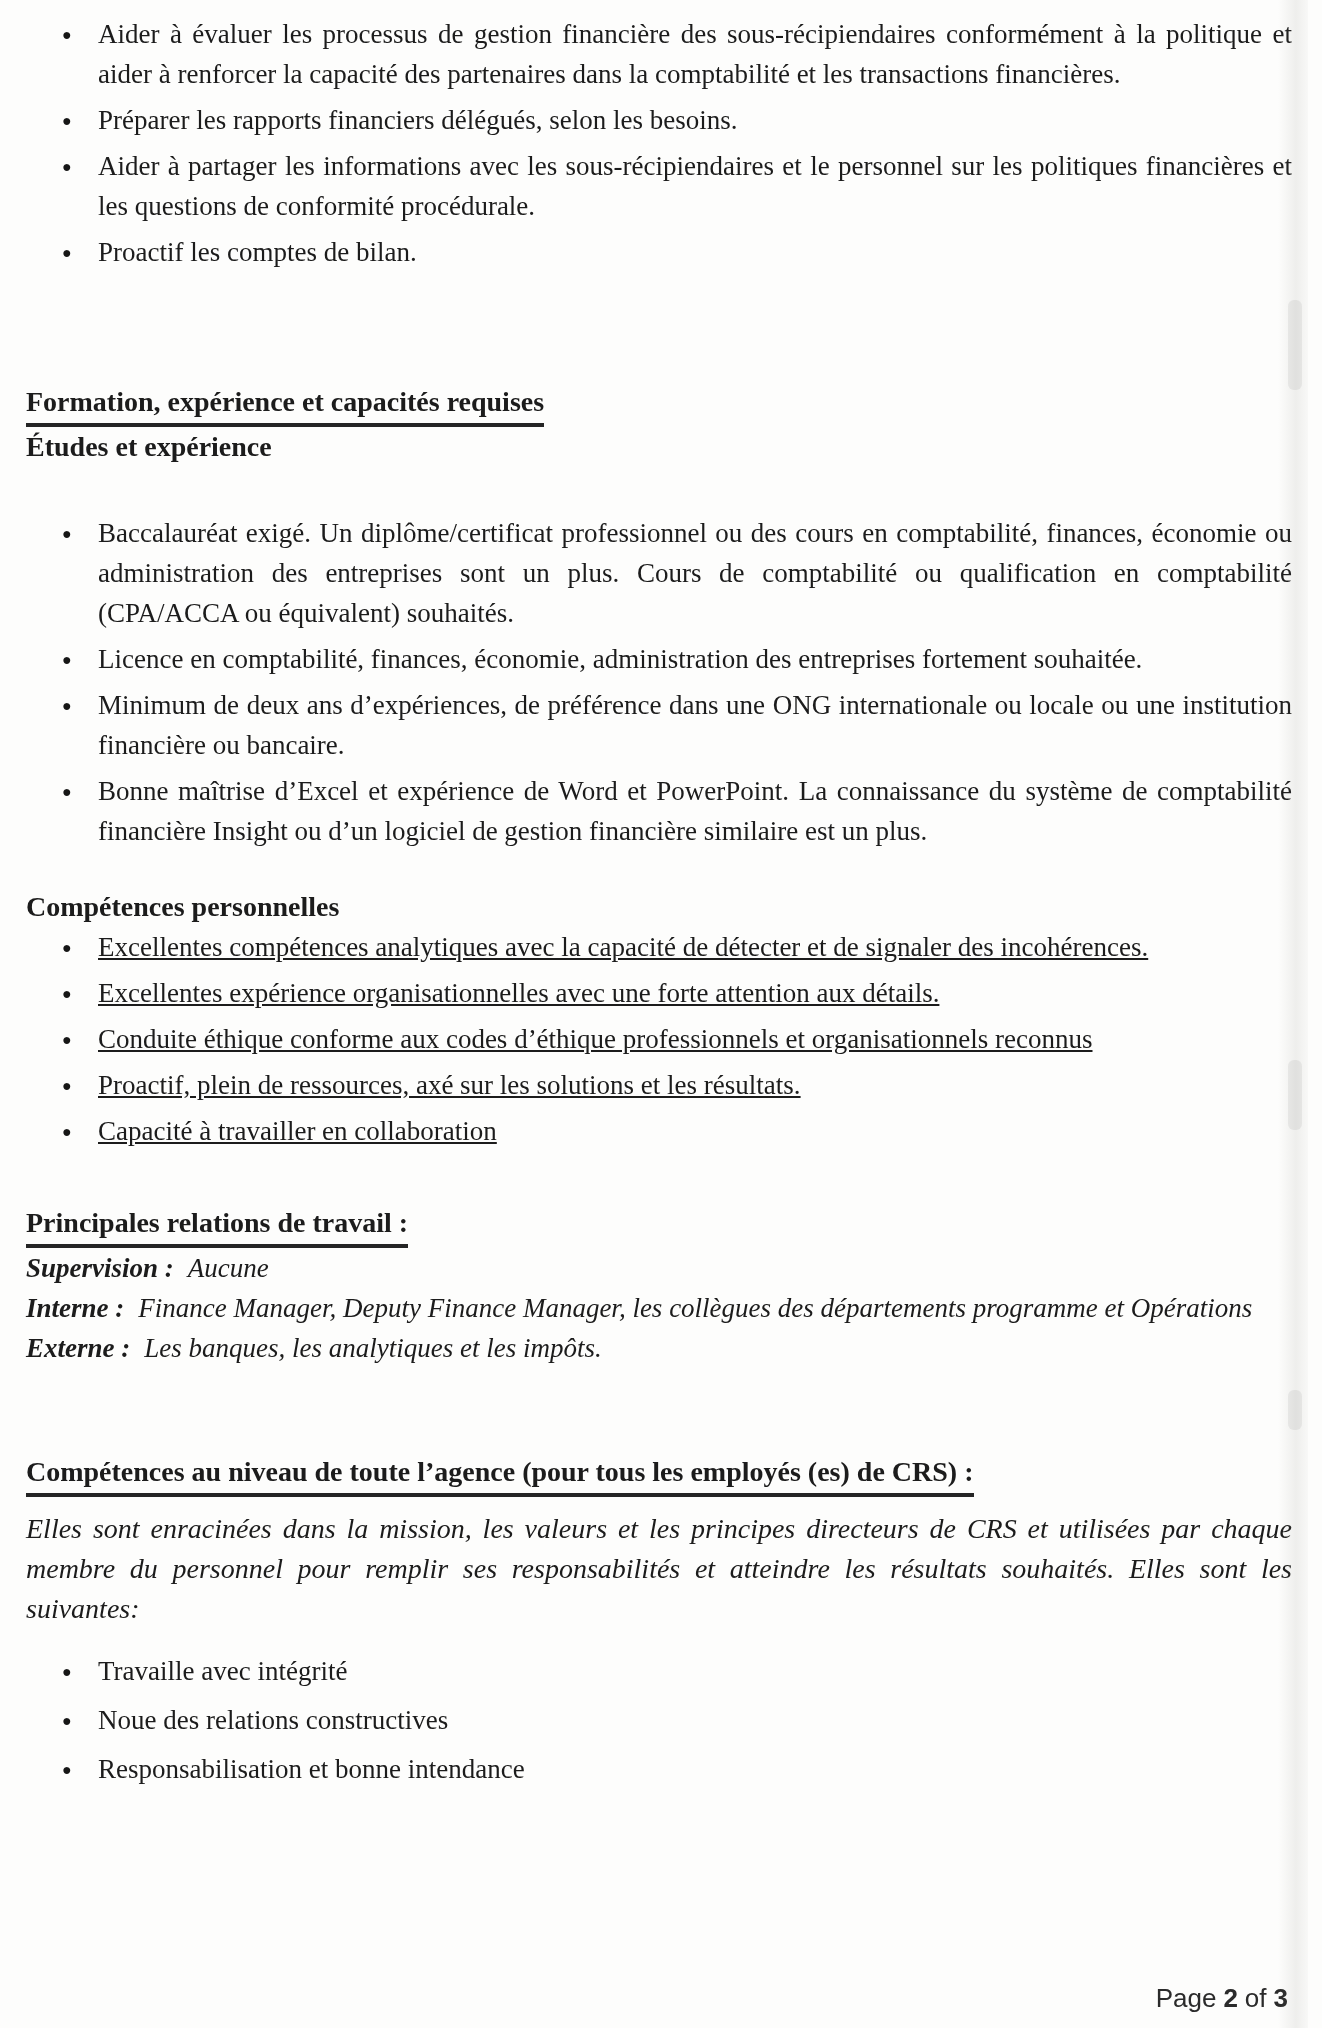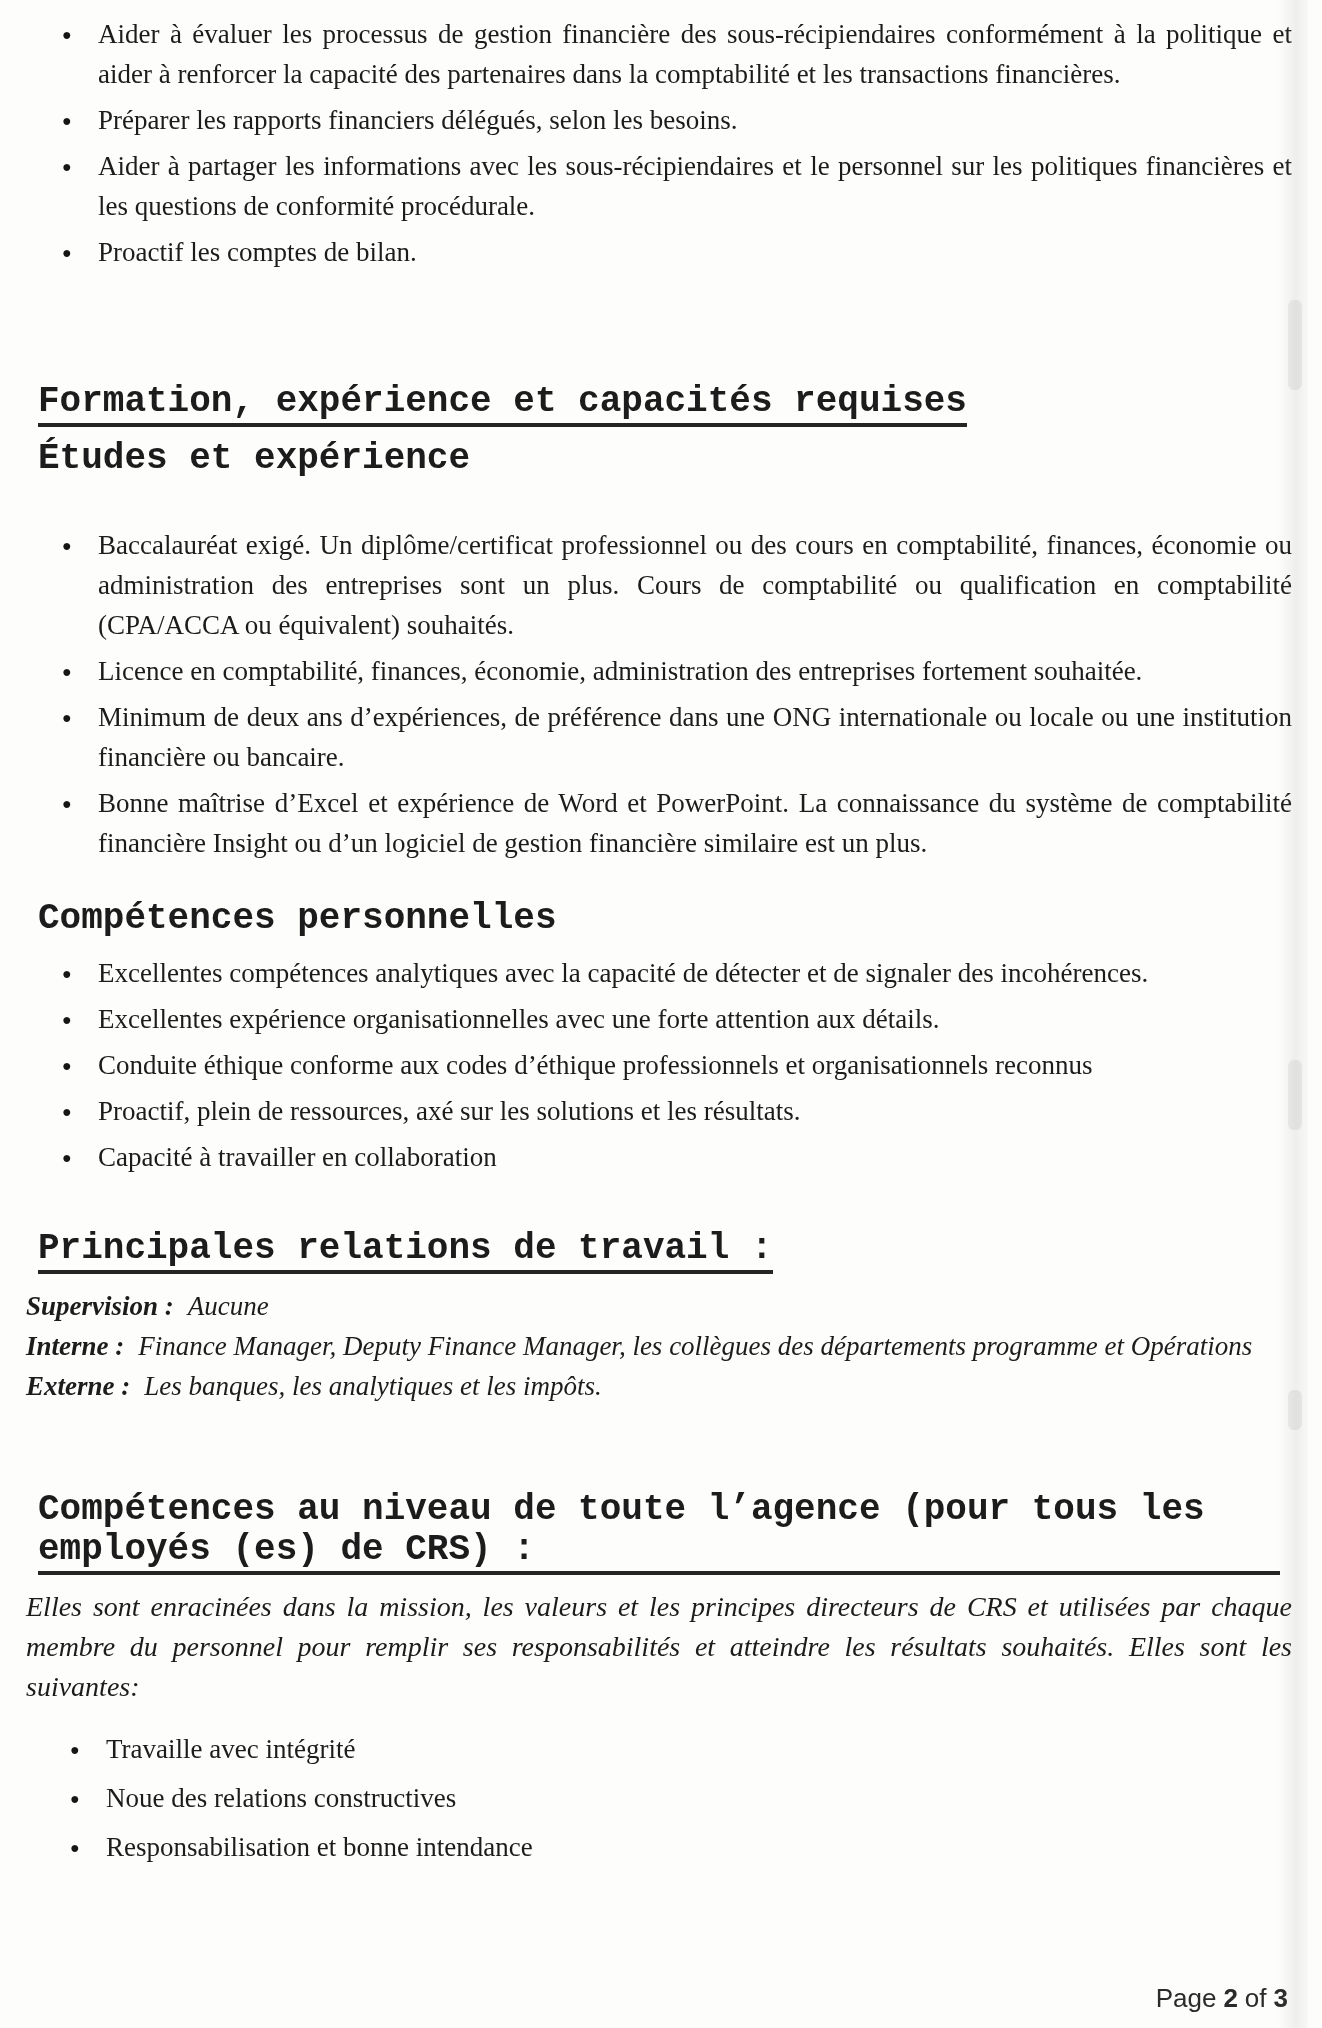--- a/index.html
+++ b/index.html
@@ -33,51 +33,50 @@
   }
   ul.bullets li::before {
     content: "●";
     position: absolute;
     left: -36px;
     top: 1px;
     font-size: 16px;
     color: #161616;
   }
   h2, h3 {
-    font-size: 36px;
+    font-size: 28px;
     font-weight: bold;
-    margin: 12px;
+    margin: 0;
     line-height: 40px;
-    font-family: Liberation Mono, monospace;
   }
   .u {
     display: inline-block;
     border-bottom: 4px solid #252525;
     padding-bottom: 1px;
   }
   .sec-formation { margin-top: 110px; }
   .sec-formation ul.bullets { margin-top: 46px; }
   .sec-perso { margin-top: 36px; }
-  .sec-perso ul.bullets { margin-top: 14px; }
+  .sec-perso ul.bullets { margin-top: 0; text-decoration: underline; }
   .sec-relations { margin-top: 52px; }
   .sec-relations p {
     margin: 0;
     text-align: justify;
     font-style: italic;
   }
   .sec-relations p strong { margin-right: 14px; }
   .sec-agence { margin-top: 84px; }
   .italic-intro {
     margin: 12px 0 0 0;
     font-style: italic;
     font-size: 28px;
     text-align: justify;
   }
   .sec-agence ul.bullets { margin-top: 22px; }
-  .sec-agence ul.bullets li { margin-bottom: 9px; margin-left: 8px; }
+  .sec-agence ul.bullets li { margin-bottom: 9px; }
   .footer {
     position: absolute;
     right: 34px;
     bottom: 10px;
     font-family: "Liberation Sans", sans-serif;
     font-size: 26px;
     color: #2b2b2b;
   }
   .footer span, .footer strong { margin-left: 7px; margin-top: 27px; }
   .footer span:first-child { margin-left: 0; }

